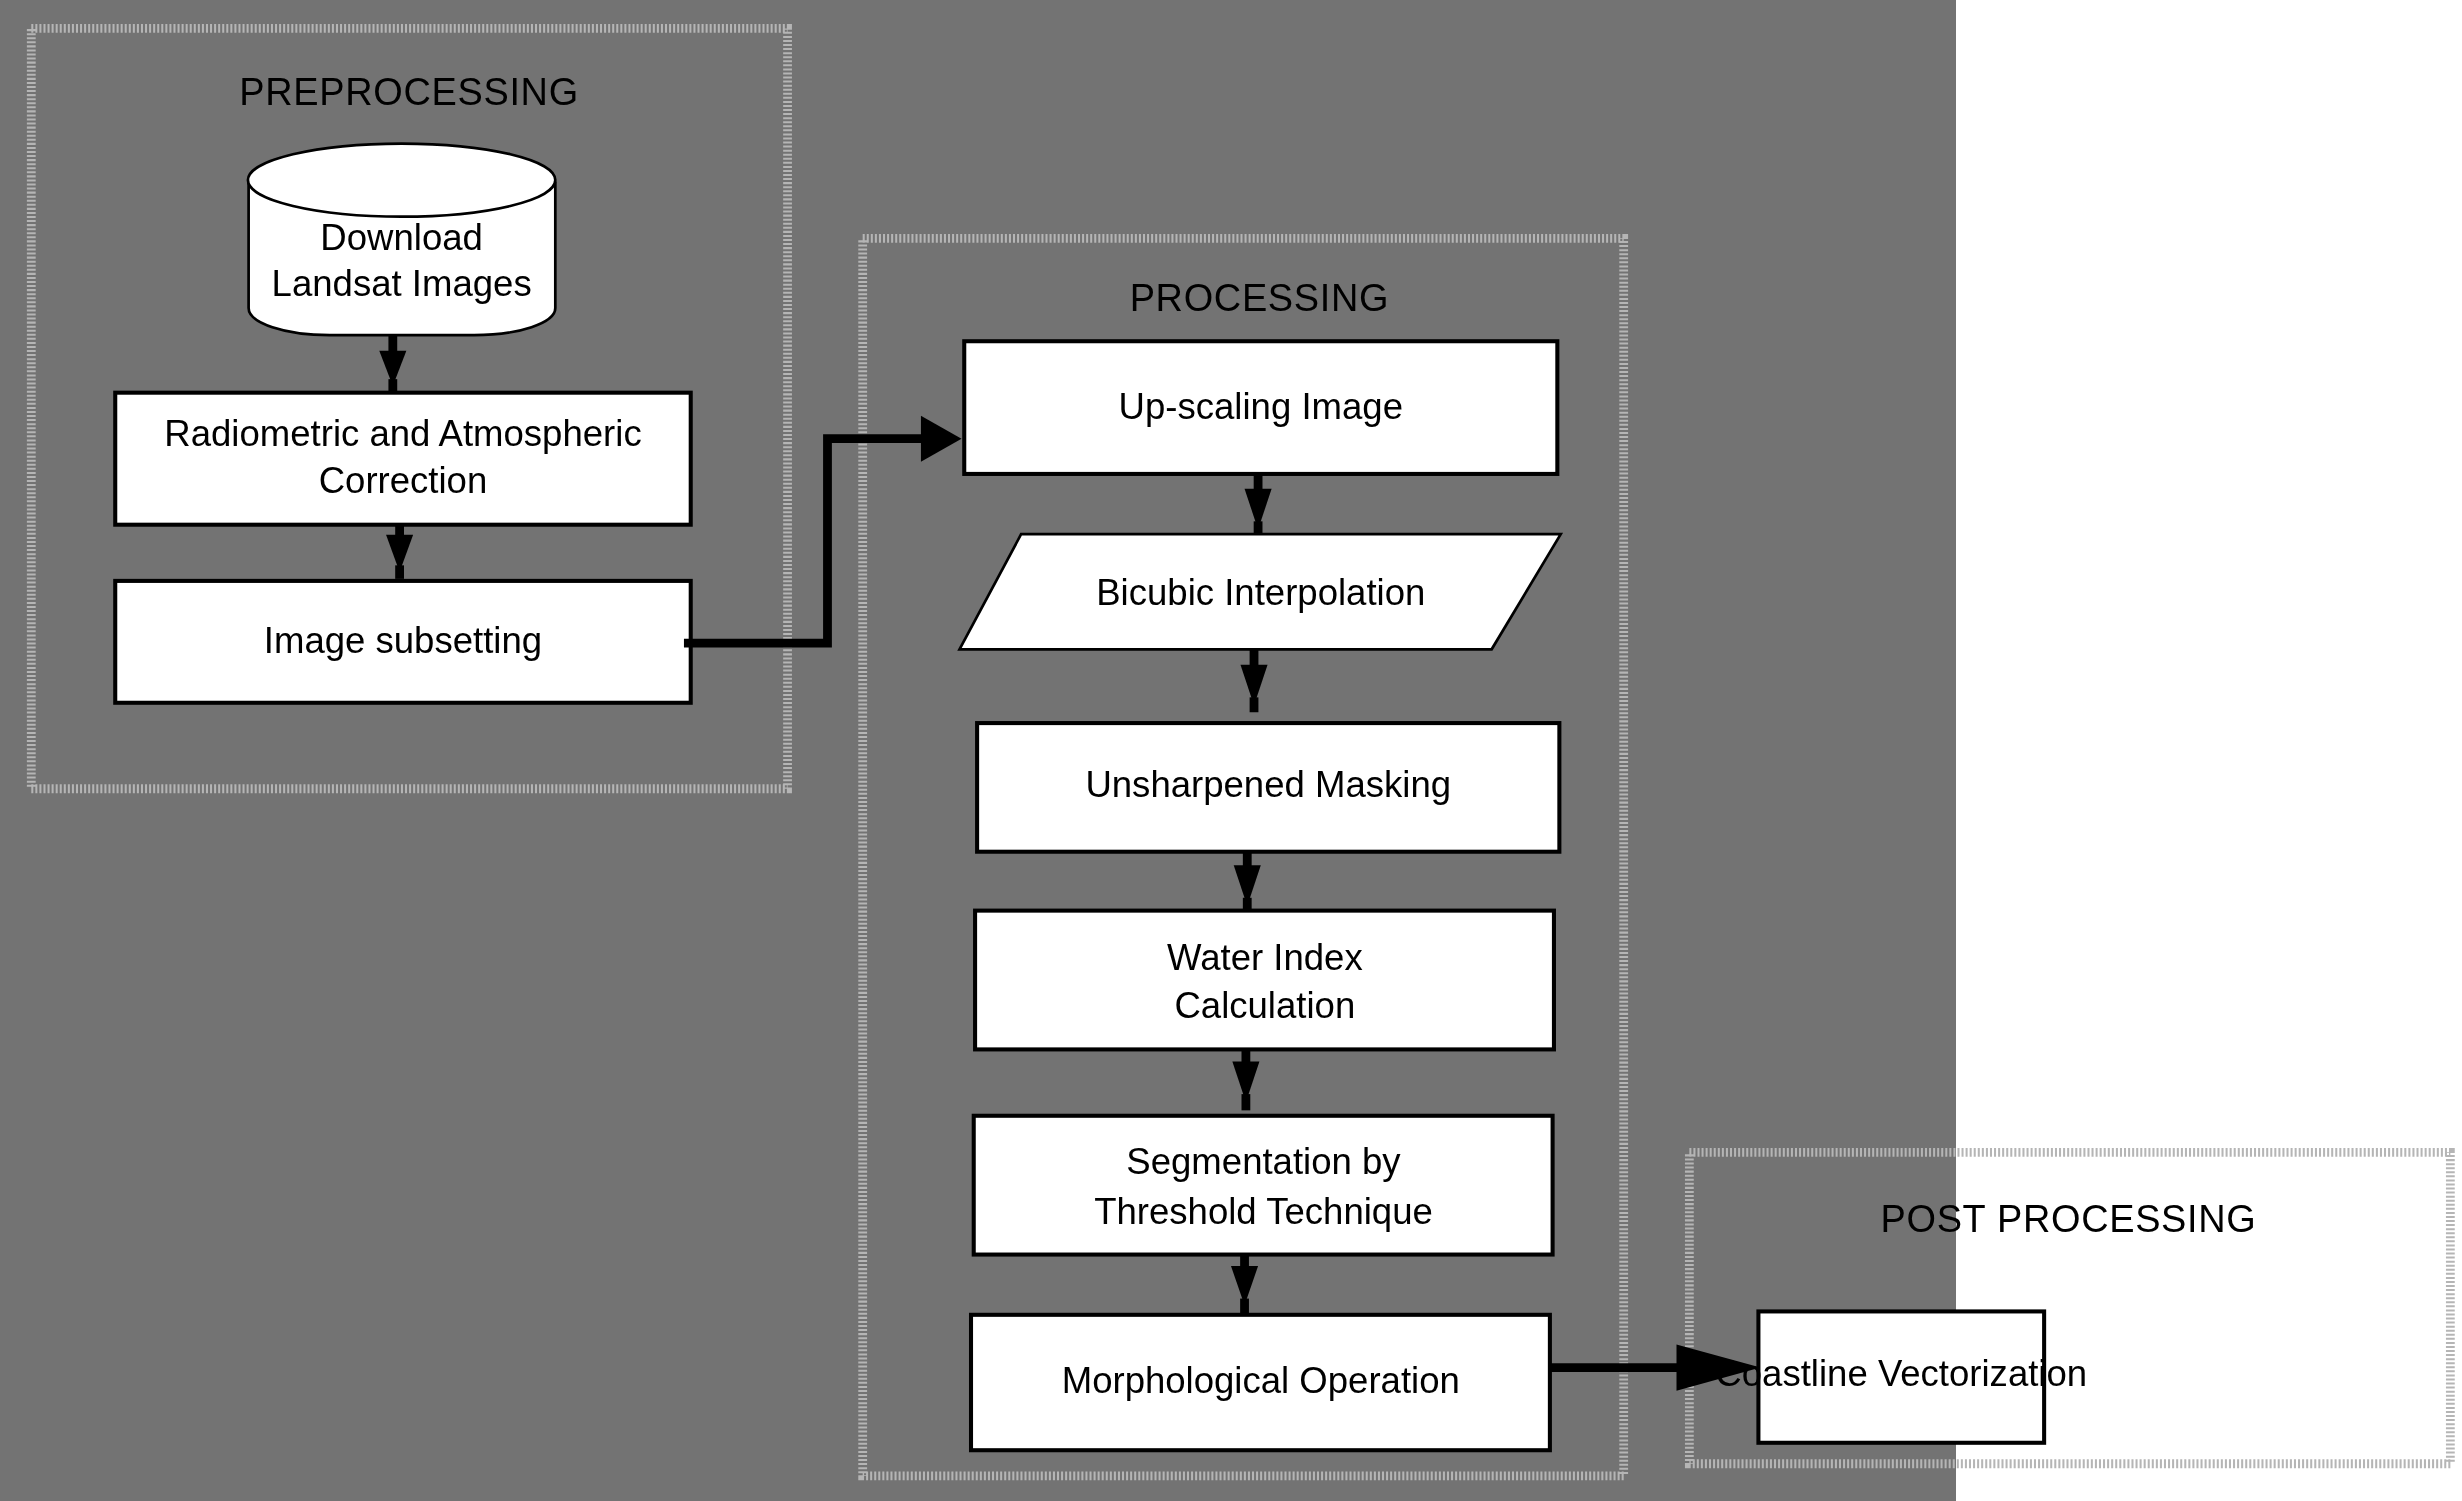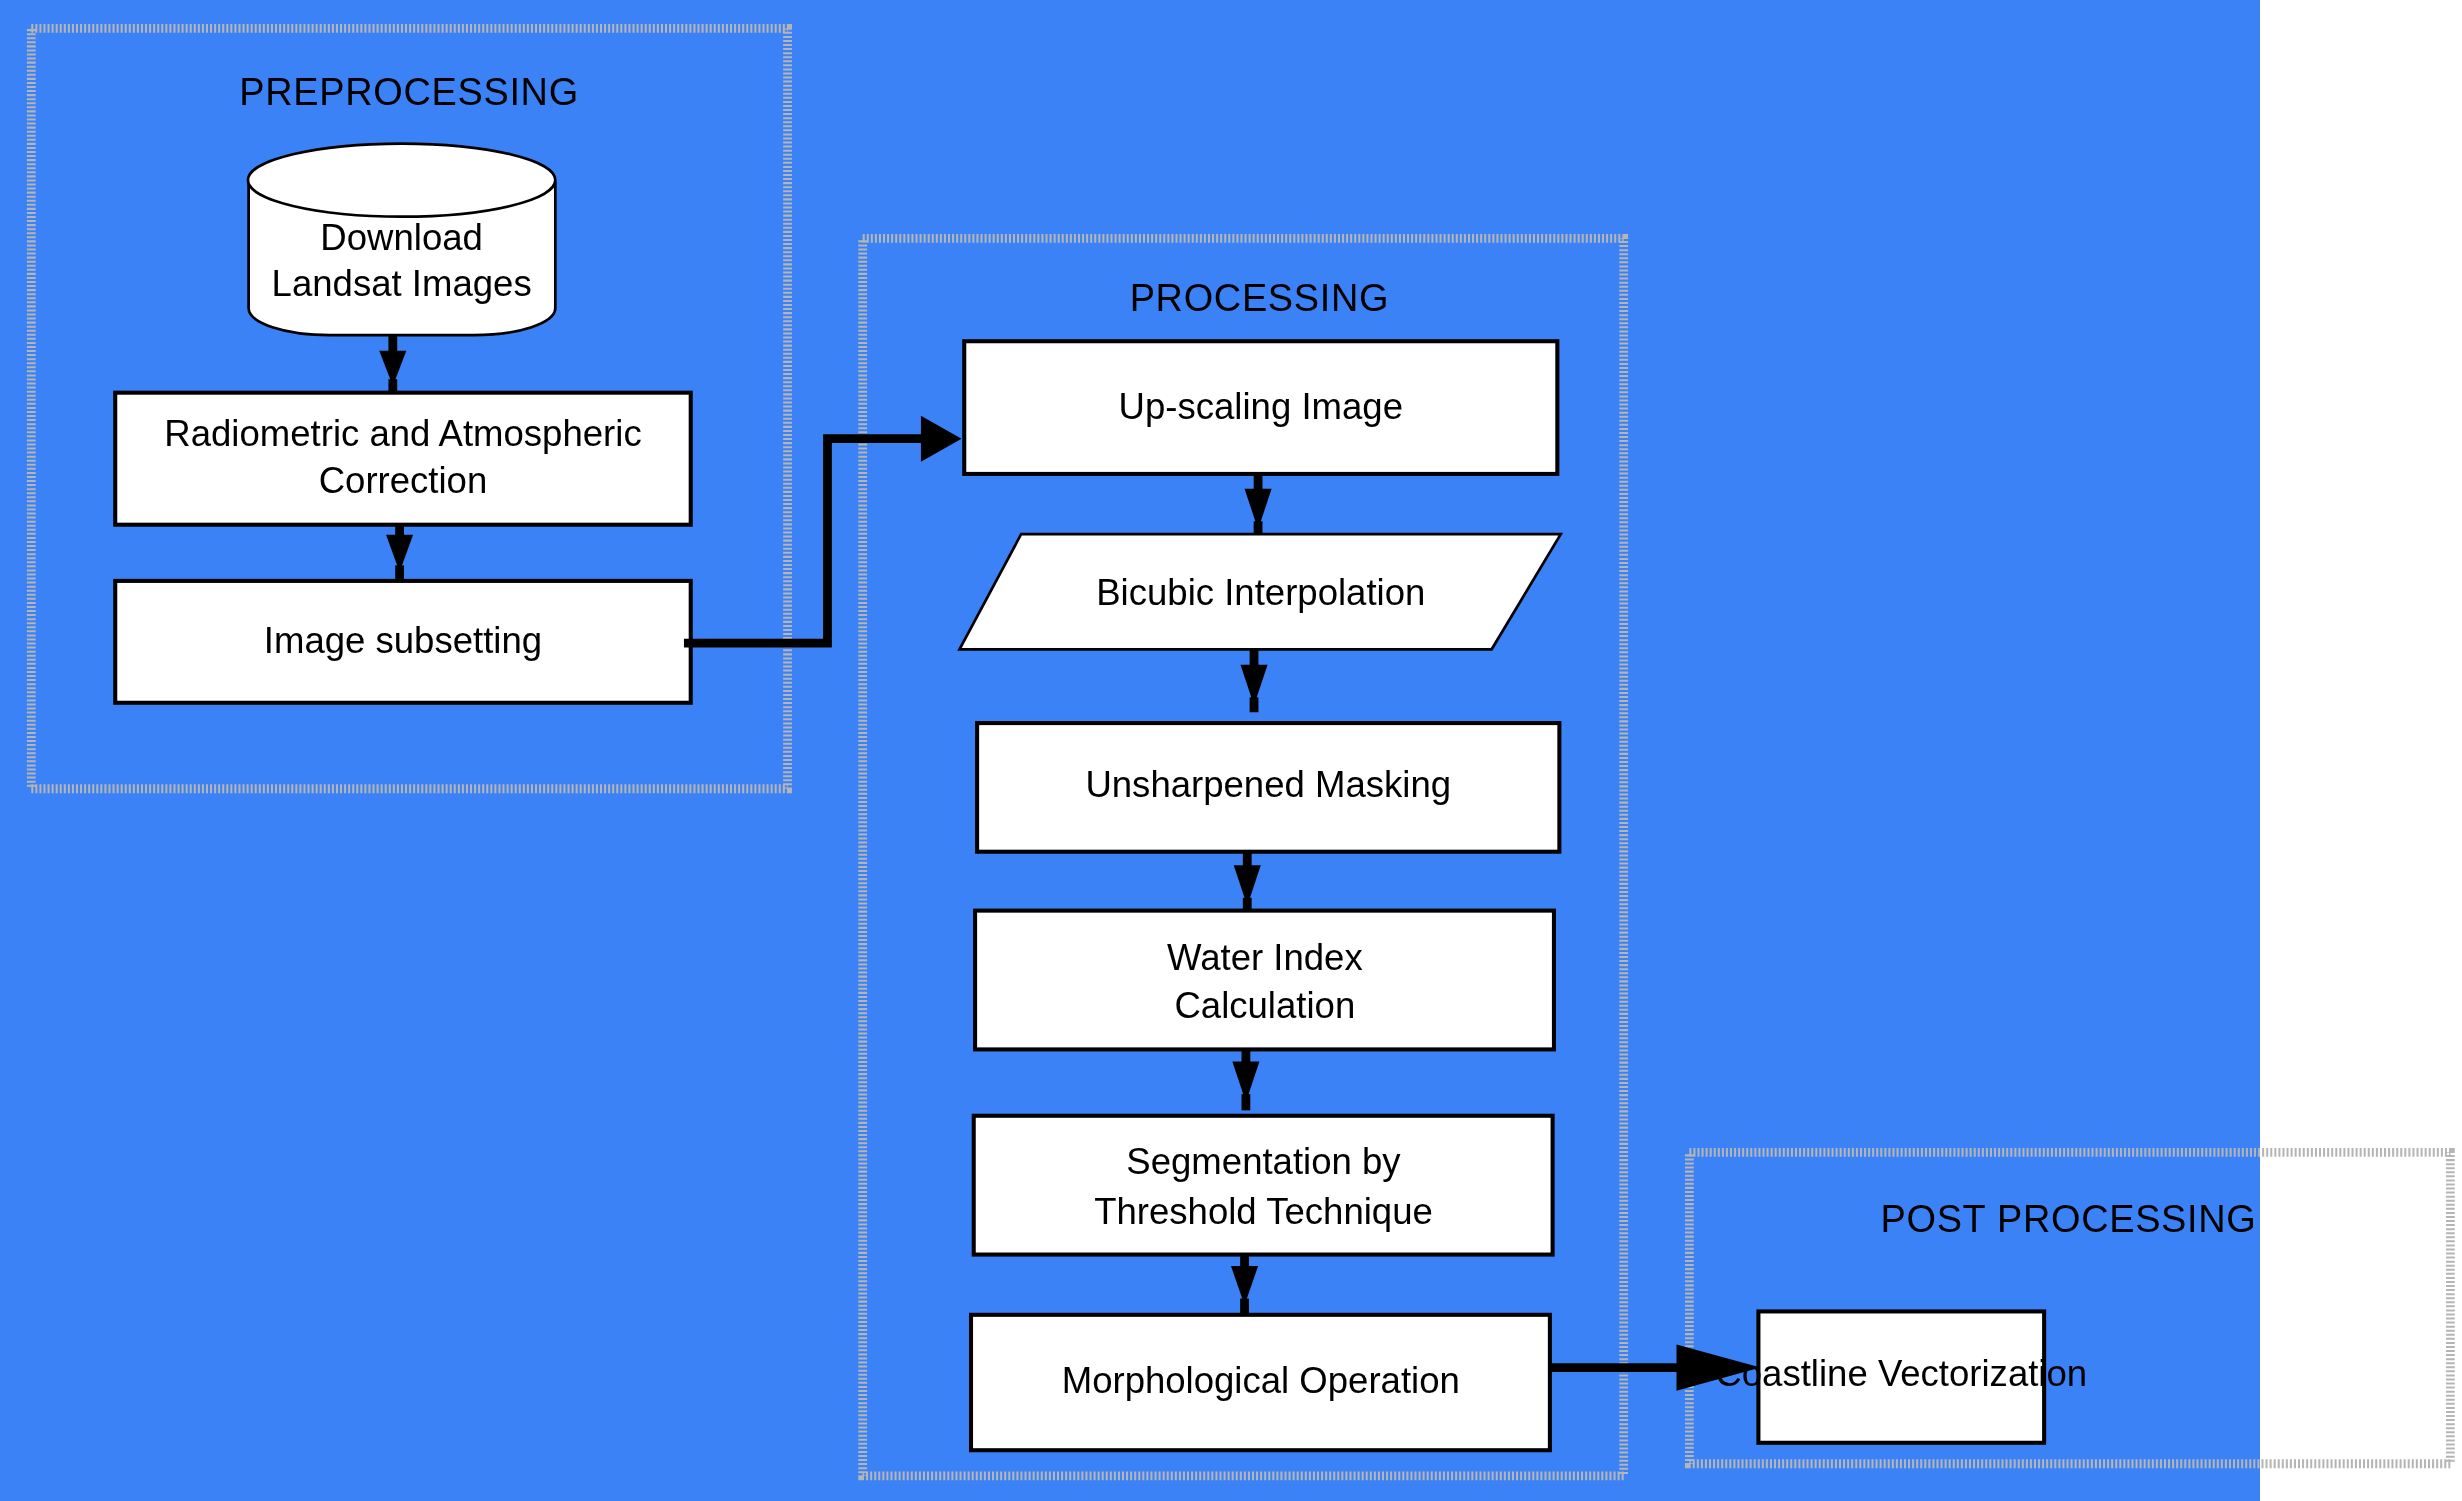--- a/index.html
+++ b/index.html
@@ -8,23 +8,23 @@
     background: #ffffff;
   }
   body {
     width: 2462px;
     height: 1501px;
     font-family: "Liberation Sans", sans-serif;
     overflow: hidden;
   }
   #flow-root {
     position: relative;
-    width: 2260px;
+    width: 1956px;
     height: 1501px;
-    background: #3b82f6;
+    background: #737373;
   }
   svg.flow-svg {
     position: absolute;
     left: 0;
     top: 0;
     width: 2462px;
     height: 1501px;
     display: block;
   }
   .node-label {

